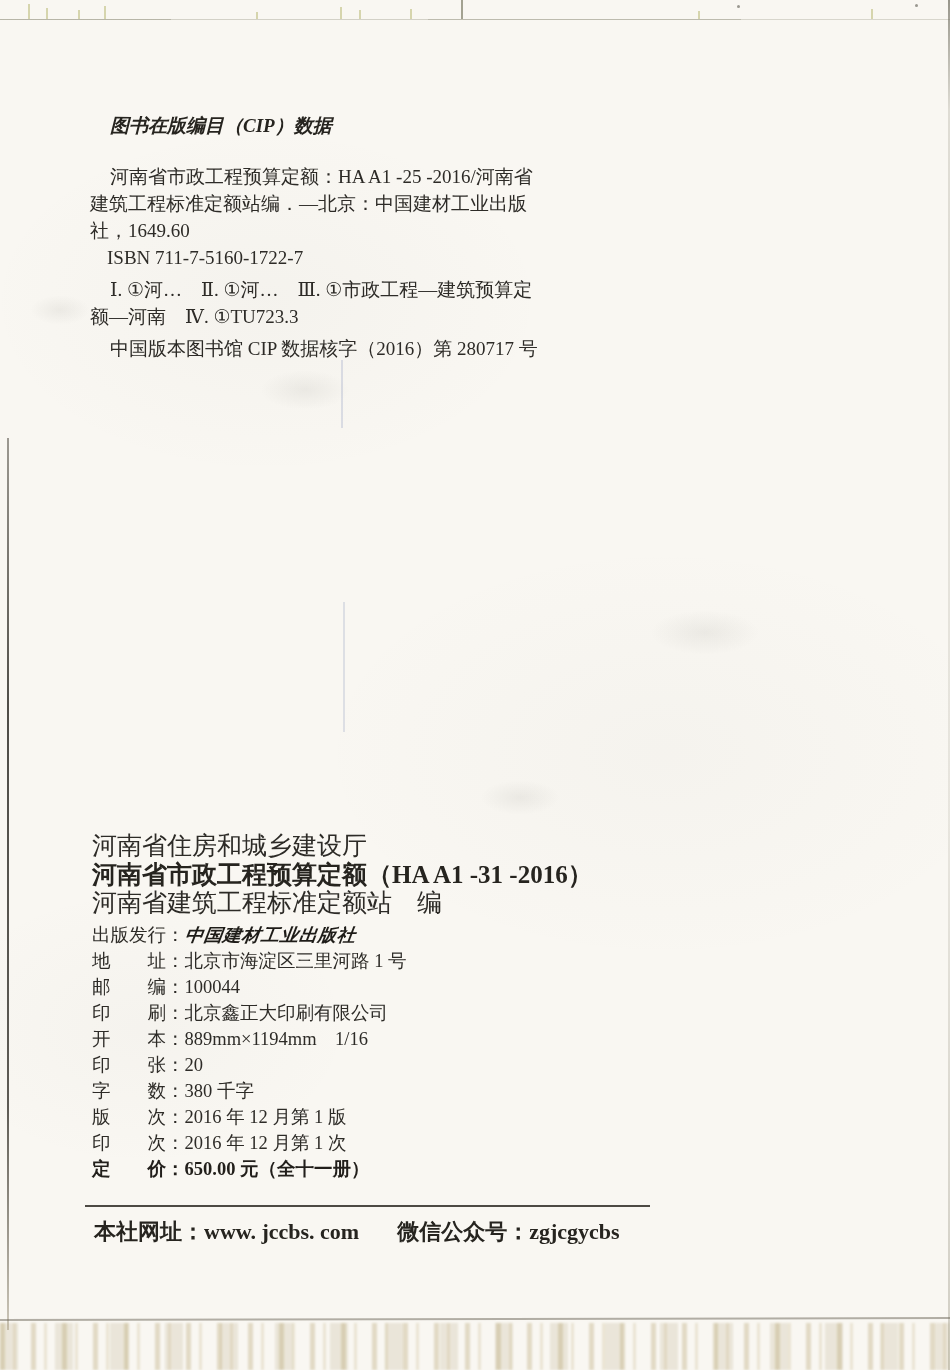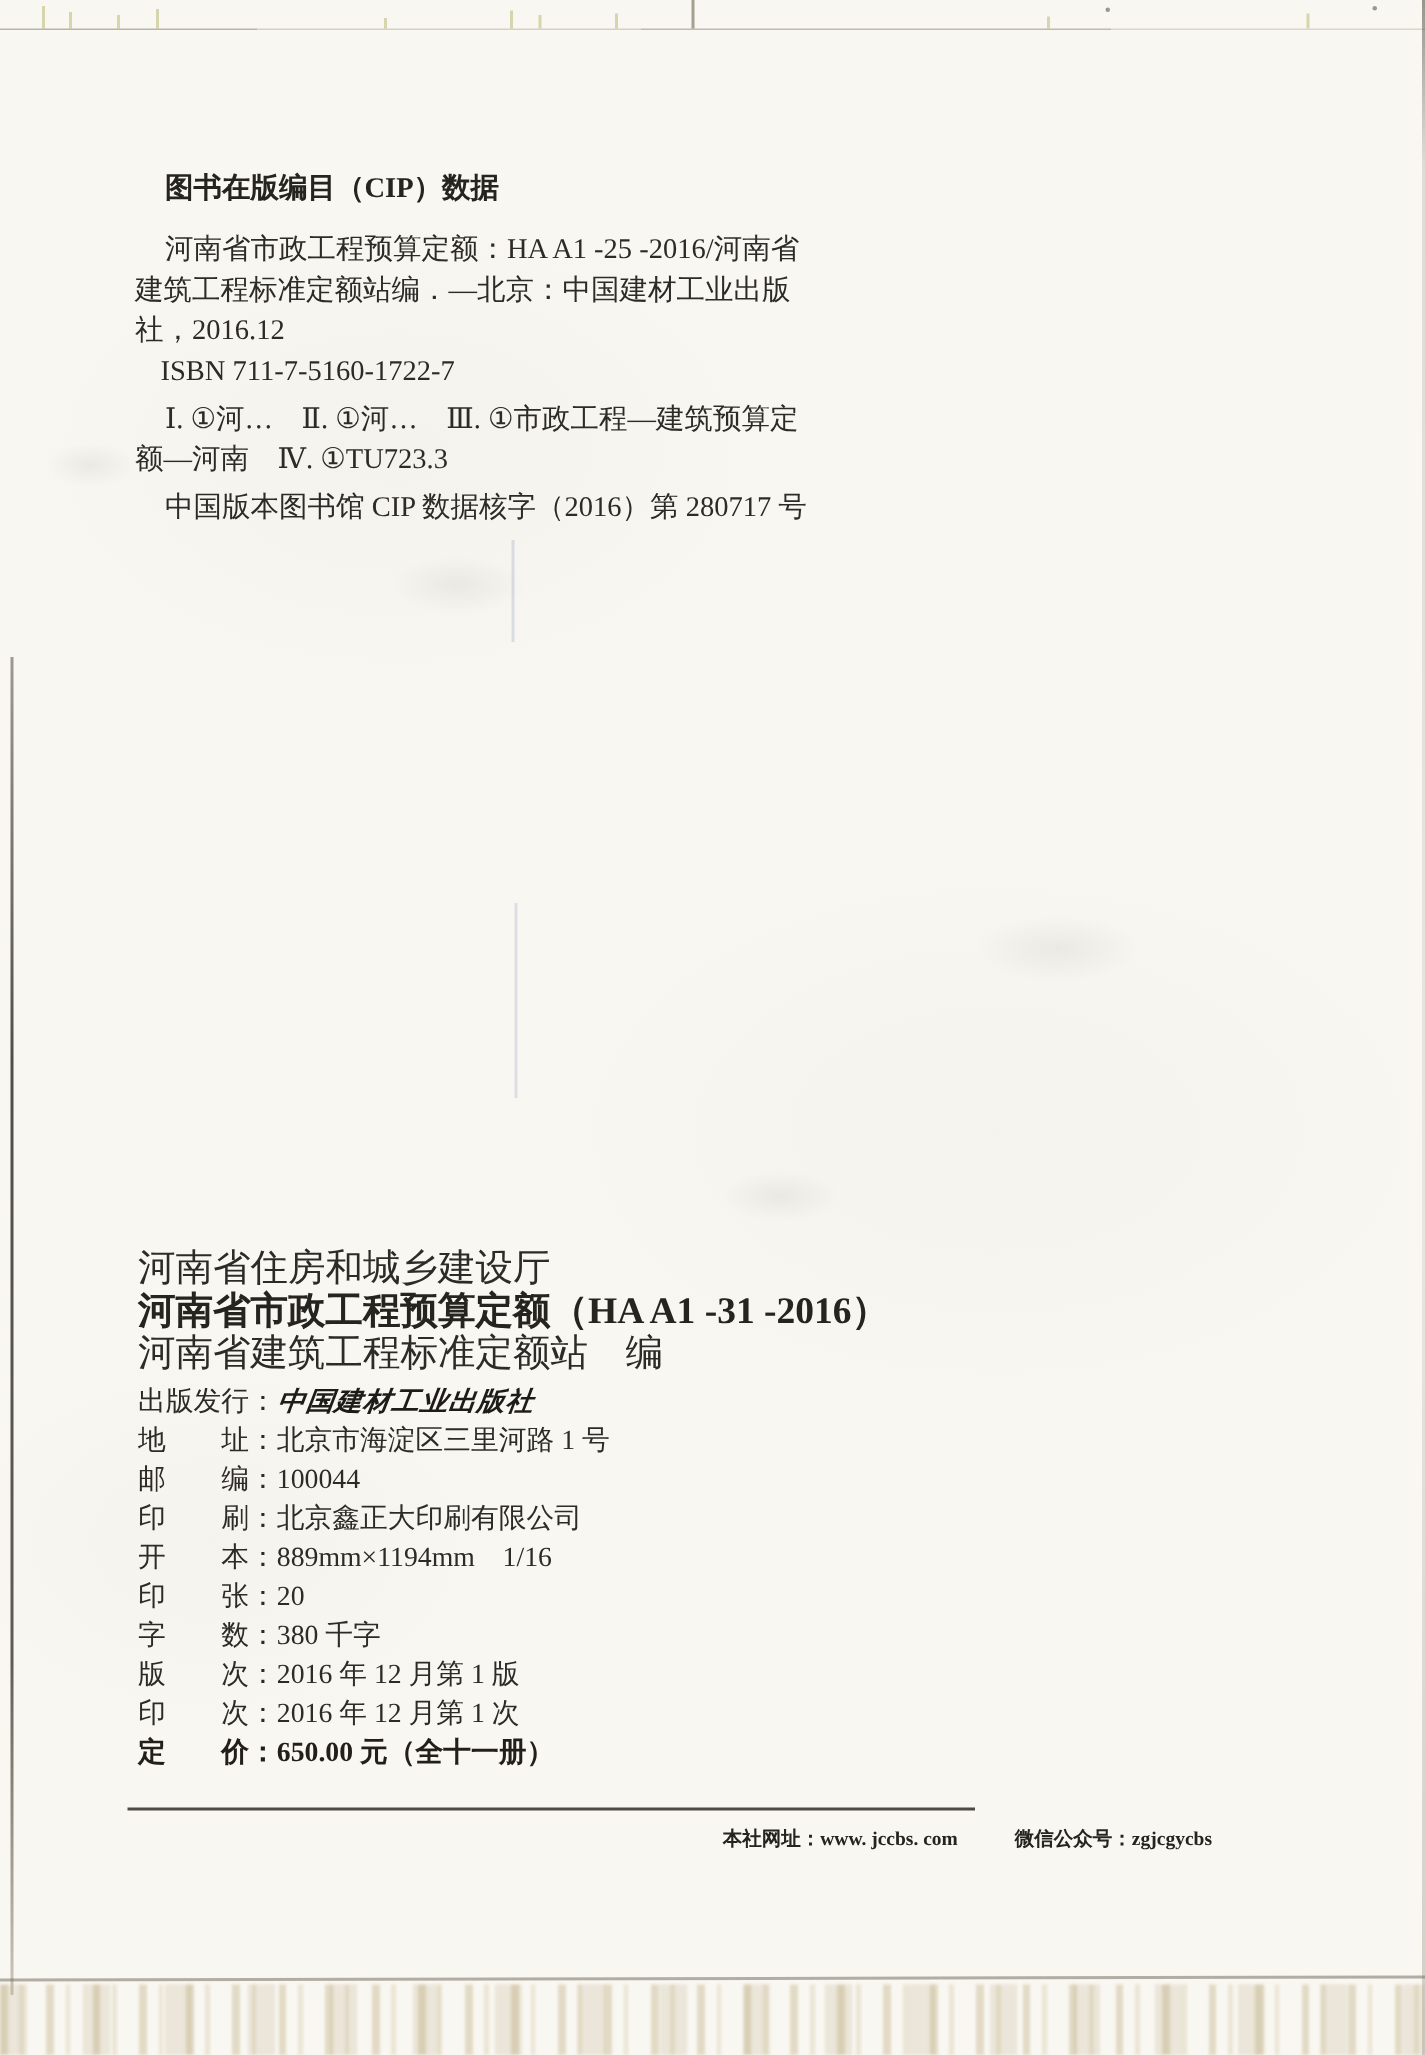--- a/index.html
+++ b/index.html
@@ -11,41 +11,41 @@
       radial-gradient(ellipse 400px 250px at 28% 22%, rgba(120,120,110,0.035), transparent 70%),
       radial-gradient(ellipse 500px 300px at 70% 55%, rgba(120,120,110,0.03), transparent 70%),
       radial-gradient(ellipse 300px 200px at 15% 75%, rgba(120,120,110,0.03), transparent 70%),
       #f9f7f2;
     overflow:hidden;
     font-family:"Liberation Serif","DejaVu Serif",serif;
     color:#2d2b27;
   }
   
   .cip-block{position:absolute;left:90px;top:112px;width:560px;font-size:19px;line-height:27px;}
-  .cip-heading{font-weight:700;padding-left:20px;margin-bottom:14px;color:#26241f;}
+  .cip-heading{font-weight:700;padding-left:20px;margin-bottom:24px;color:#26241f;font-style:italic;}
   .indent{padding-left:20px;}
   .indent-sm{padding-left:17px;}
   .mt{margin-top:5px;}
   .credits-block{position:absolute;left:92px;top:832px;width:560px;font-size:25px;line-height:28.5px;}
   .credits-title{font-weight:700;color:#26241f;}
   .colophon{position:absolute;left:92px;top:922px;width:600px;font-size:18.5px;line-height:26px;}
   .colophon-row{white-space:nowrap;}
   .colophon-label{display:inline-block;}
   .colophon-value{display:inline-block;}
   .script-value{
     font-family:"DejaVu Serif",serif;
     font-style:italic;font-weight:700;
     display:inline-block;
     transform:skewX(-7deg) scaleY(0.95);
     letter-spacing:0.5px;
     color:#1e1c18;
   }
   .bold-row{font-weight:700;color:#221f1b;}
   .rule{position:absolute;left:85px;top:1205px;width:565px;height:2px;background:#4d4a44;}
-  .footer-line{position:absolute;left:108px;top:1217px;width:700px;font-size:13px;font-weight:700;color:#26241f;white-space:nowrap;text-align:right;}
+  .footer-line{position:absolute;left:94px;top:1217px;width:700px;font-size:22px;font-weight:700;color:#26241f;white-space:nowrap;}
   .footer-gap{display:inline-block;width:38px;}
   
   .top-hairline{position:absolute;left:0;top:19px;width:950px;height:1px;
     background:linear-gradient(90deg,rgba(140,138,118,0.6) 0 18%,rgba(140,138,118,0.35) 18% 45%,rgba(140,138,118,0.55) 45% 78%,rgba(140,138,118,0.3) 78% 100%);}
   .tick{position:absolute;width:2px;background:rgba(186,186,116,0.55);}
   .tick.dark{background:rgba(105,105,80,0.6);}
   .speck{position:absolute;width:3px;height:3px;border-radius:50%;background:rgba(90,88,78,0.6);}
   .right-edge{position:absolute;right:0;top:0;width:2px;height:1370px;
     background:linear-gradient(to bottom,rgba(110,108,95,0.7),rgba(190,187,175,0.45) 8%,rgba(200,197,186,0.35) 60%,rgba(160,156,140,0.45));}
   .left-edge-line{position:absolute;left:7px;top:438px;width:2px;height:892px;
@@ -88,21 +88,21 @@
   <div class="smudge" style="left:650px;top:610px;width:110px;height:45px;"></div>
   <div class="smudge" style="left:480px;top:780px;width:80px;height:35px;"></div>
   <div class="smudge" style="left:30px;top:295px;width:60px;height:30px;"></div>
   <div class="bottom-hairline"></div>
   <div class="bottom-band"></div>
 
   <div class="cip-block">
     <div class="cip-heading">图书在版编目（CIP）数据</div>
     <div class="indent">河南省市政工程预算定额：HA A1 -25 -2016/河南省</div>
     <div>建筑工程标准定额站编．—北京：中国建材工业出版</div>
-    <div>社，2016.12</div>
+    <div>社，1649.60</div>
     <div class="indent-sm">ISBN 711-7-5160-1722-7</div>
     <div class="indent mt">Ⅰ. ①河…　Ⅱ. ①河…　Ⅲ. ①市政工程—建筑预算定</div>
     <div>额—河南　Ⅳ. ①TU723.3</div>
     <div class="indent mt">中国版本图书馆 CIP 数据核字（2016）第 280717 号</div>
   </div>
 
   <div class="credits-block">
     <div>河南省住房和城乡建设厅</div>
     <div class="credits-title">河南省市政工程预算定额（HA A1 -31 -2016）</div>
     <div>河南省建筑工程标准定额站　编</div>

